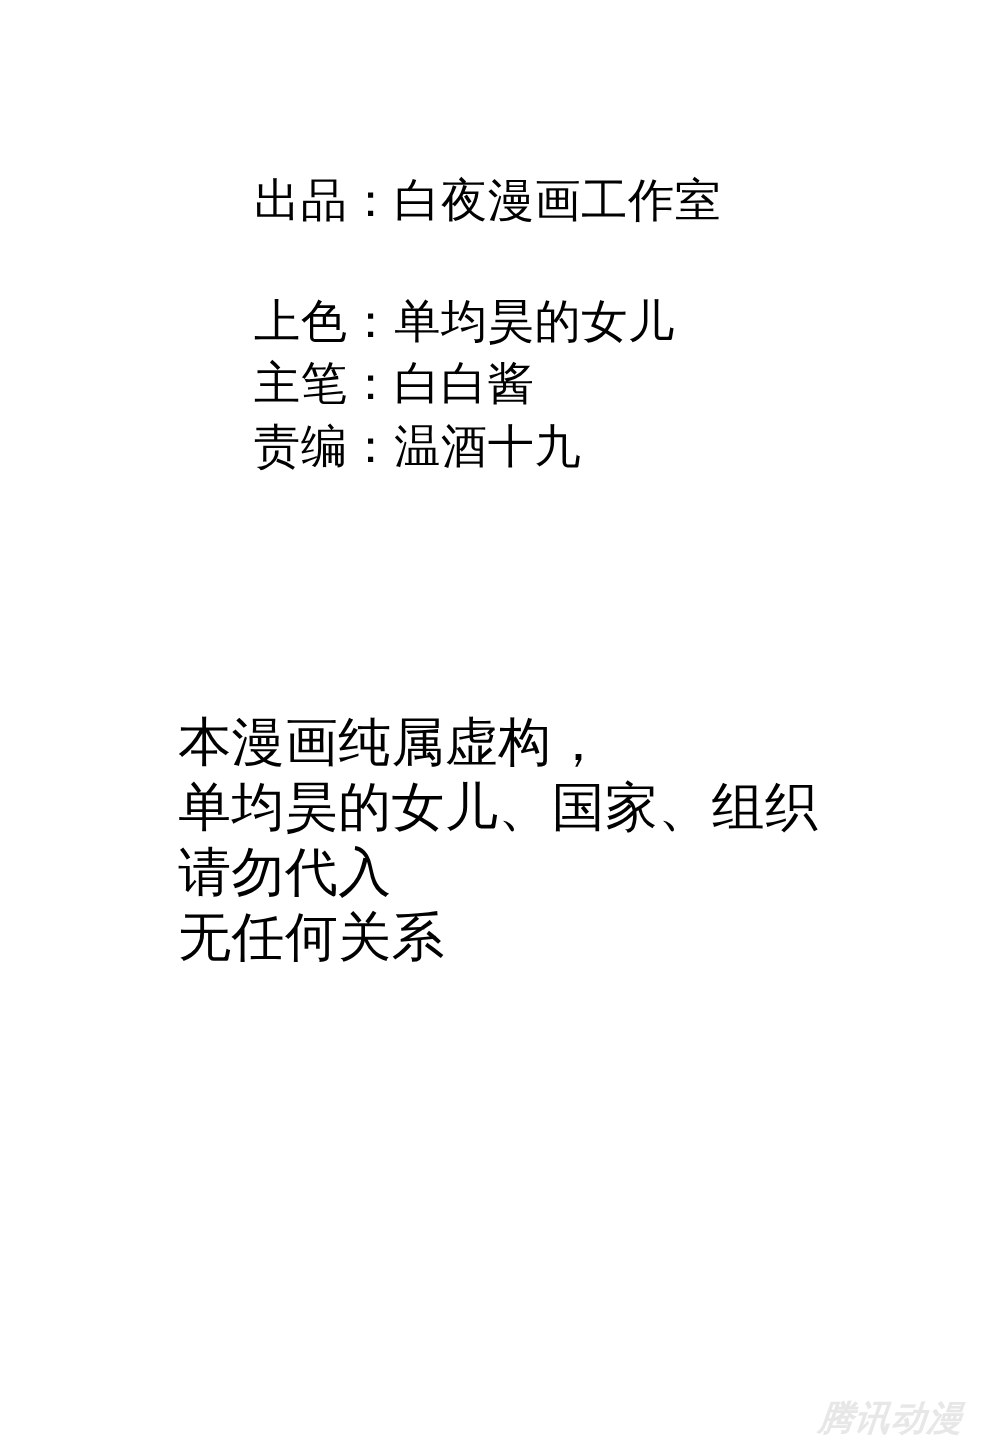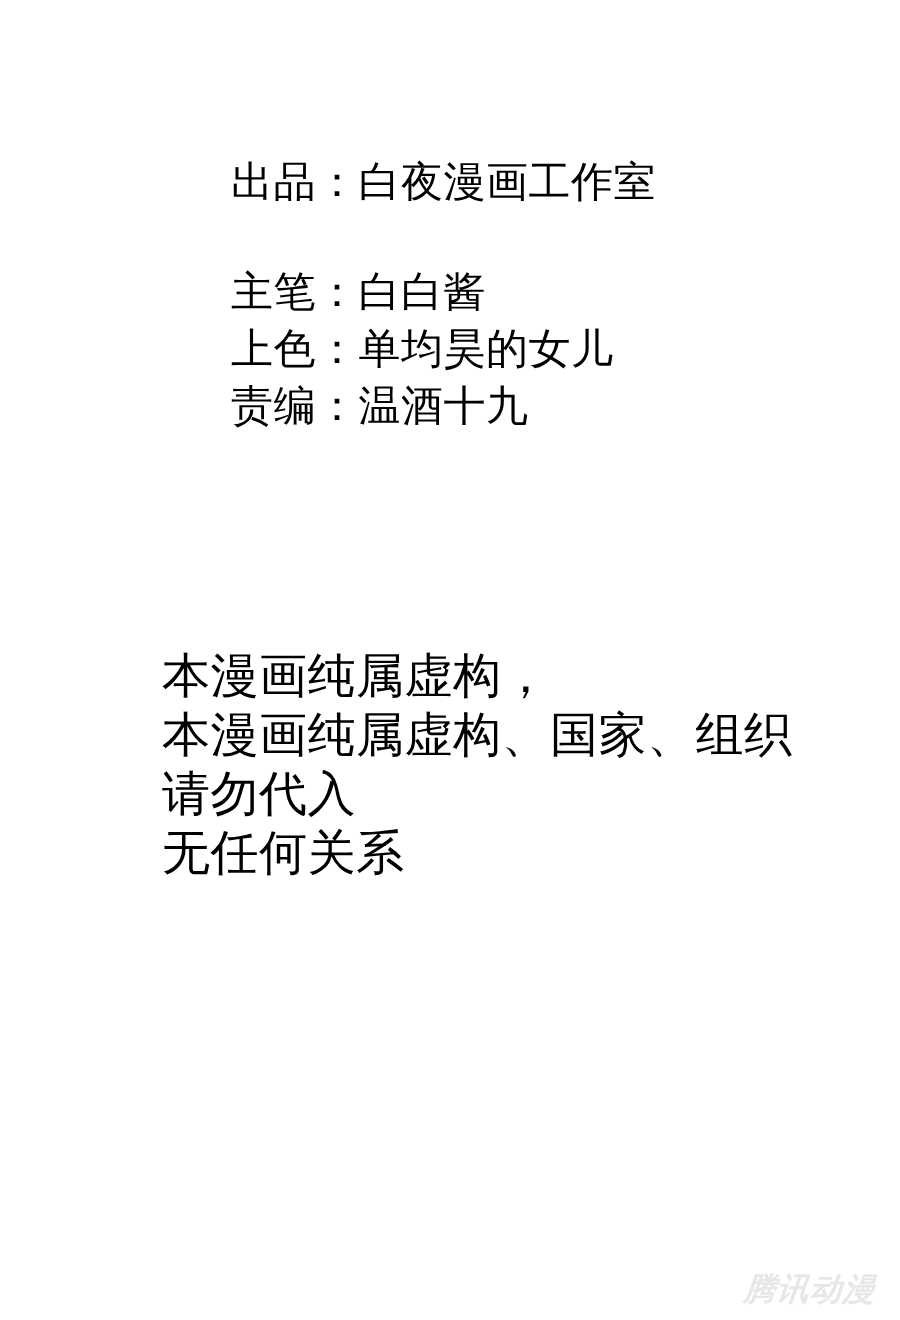--- a/index.html
+++ b/index.html
@@ -67,27 +67,27 @@
   }
 </style>
 </head>
 <body>
 
 <div class="page" style="background: rgb(255, 255, 255); color: rgb(0, 0, 0);">
 
   <div class="production-line">出品：白夜漫画工作室</div>
 
   <div class="credits-block">
+    <div class="credit-line">上色：单均昊的女儿</div>
     <div class="credit-line">主笔：白白酱</div>
-    <div class="credit-line">上色：单均昊的女儿</div>
     <div class="credit-line">责编：温酒十九</div>
   </div>
 
   <div class="disclaimer-block">
     <div class="disclaimer-line">本漫画纯属虚构，</div>
-    <div class="disclaimer-line">本漫画纯属虚构、国家、组织</div>
+    <div class="disclaimer-line">单均昊的女儿、国家、组织</div>
     <div class="disclaimer-line">请勿代入</div>
     <div class="disclaimer-line">无任何关系</div>
   </div>
 
   <div class="watermark" style="color: rgb(231, 231, 231);">腾讯动漫</div>
 
 </div>
 
 </body></html>

